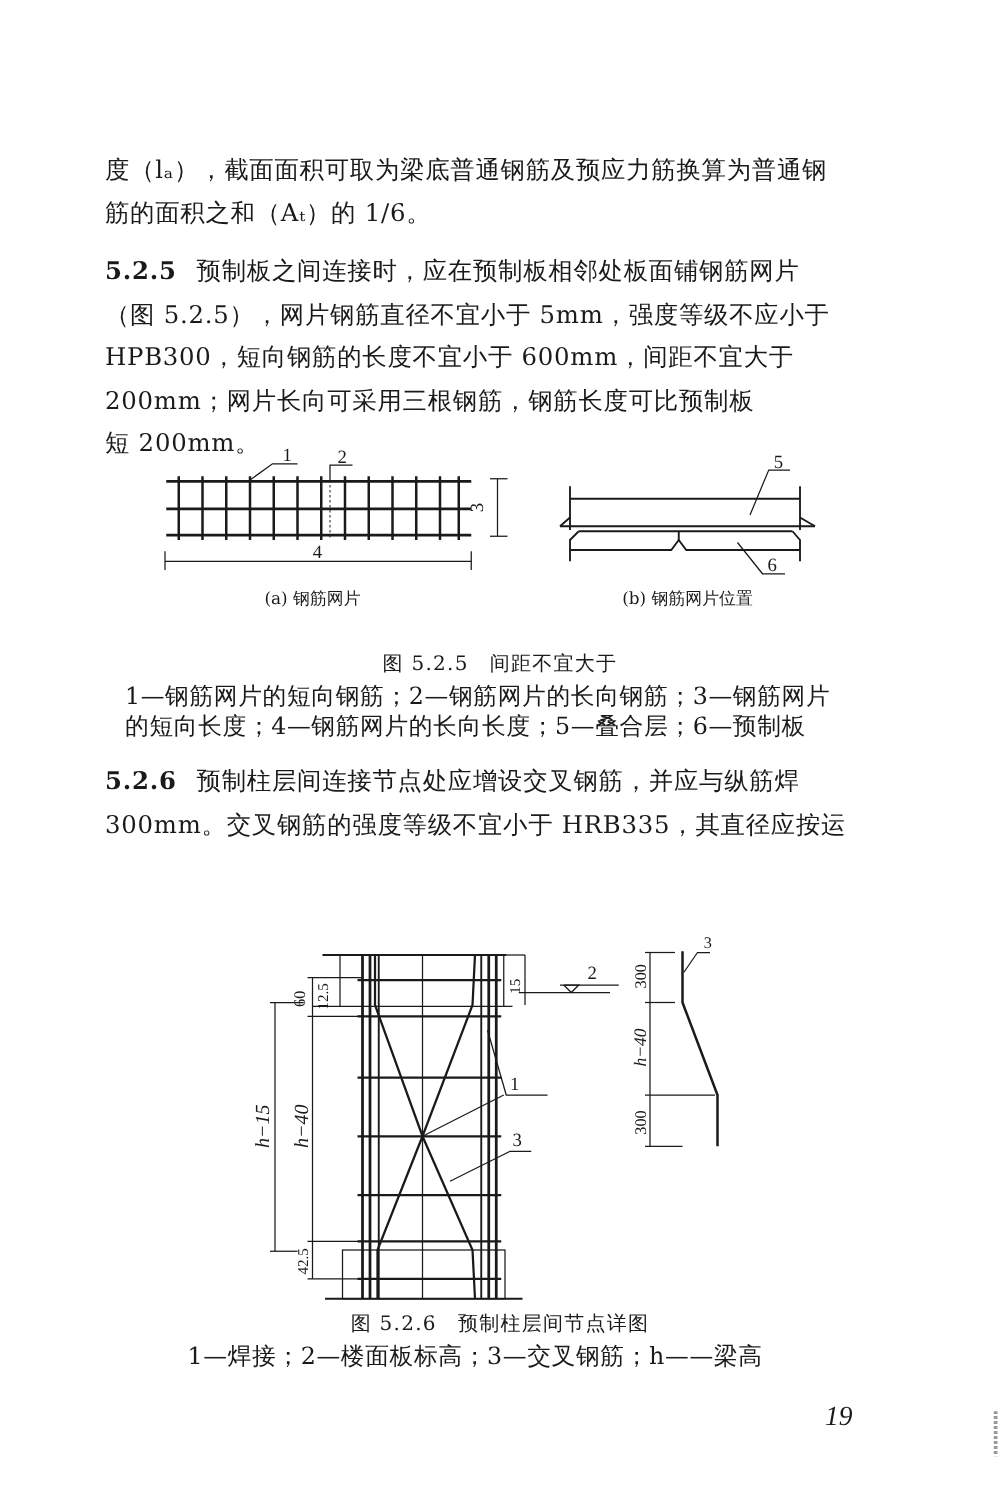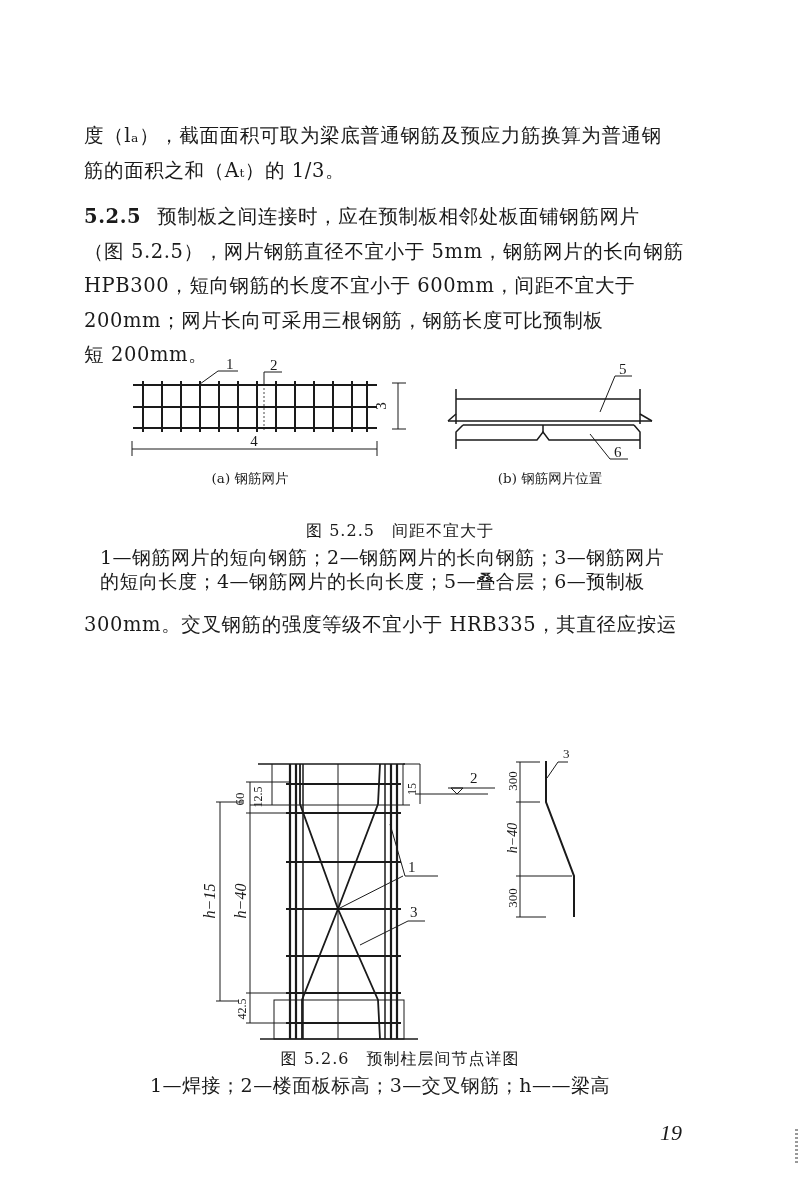--- a/index.html
+++ b/index.html
@@ -22,26 +22,26 @@
     .pagenum { position: absolute; left: 660px; top: 1116px; font-size: 22px; font-style: italic; font-family: "Liberation Serif", serif; }
     .edge-mark { position: absolute; left: 795px; top: 1125px; width: 3px; height: 36px; background: repeating-linear-gradient(#999 0 2px, #fff 2px 4px); }
   </style>
 </head>
 <body>
 
 <div class="page">
 
   <div class="para" style="top:115px;">
     <span class="line">度（lₐ），截面面积可取为梁底普通钢筋及预应力筋换算为普通钢</span>
-    <span class="line">筋的面积之和（Aₜ）的 1/3。</span>
+    <span class="line">筋的面积之和（Aₜ）的 1/6。</span>
   </div>
 
   <div class="para" style="top:184px;margin-top:12px;">
     <span class="line"><span class="secnum">5.2.5</span><span>预制板之间连接时，应在预制板相邻处板面铺钢筋网片</span></span>
-    <span class="line">（图 5.2.5），网片钢筋直径不宜小于 5mm，钢筋网片的长向钢筋</span>
+    <span class="line">（图 5.2.5），网片钢筋直径不宜小于 5mm，强度等级不应小于</span>
     <span class="line">HPB300，短向钢筋的长度不宜小于 600mm，间距不宜大于</span>
     <span class="line">200mm；网片长向可采用三根钢筋，钢筋长度可比预制板</span>
     <span class="line">短 200mm。</span>
   </div>
 
   <svg style="left:0;top:0;" width="800" height="1202">
     <g stroke="#1a1a1a" fill="none">
 
       <line x1="133" y1="381" x2="377" y2="381" stroke-width="2.2"></line>
       <line x1="133" y1="403" x2="377" y2="403" stroke-width="2.2"></line>
@@ -103,20 +103,21 @@
   <div class="sub-caption" style="left:150px;top:466px;width:200px;">(a) 钢筋网片</div>
   <div class="sub-caption" style="left:440px;top:466px;width:220px;">(b) 钢筋网片位置</div>
 
   <div class="caption-title" style="left:140px;top:517px;width:520px;">图 5.2.5　间距不宜大于</div>
   <div class="caption-legend" style="left:100px;top:541px;width:600px;">
     <div>1—钢筋网片的短向钢筋；2—钢筋网片的长向钢筋；3—钢筋网片</div>
     <div>的短向长度；4—钢筋网片的长向长度；5—叠合层；6—预制板</div>
   </div>
 
   <div class="para" style="top:604px;">
+    <span class="line"><span class="secnum">5.2.6</span><span>预制柱层间连接节点处应增设交叉钢筋，并应与纵筋焊</span></span>
     <span class="line">300mm。交叉钢筋的强度等级不宜小于 HRB335，其直径应按运</span>
   </div>
 
   <svg style="left:0;top:0;" width="800" height="1202">
     <g stroke="#1a1a1a" fill="none">
 
       <line x1="258" y1="760" x2="405" y2="760" stroke-width="1.5"></line>
       <line x1="260" y1="1035" x2="418" y2="1035" stroke-width="1.5"></line>
 
       <line x1="272" y1="760" x2="272" y2="801" stroke-width="1"></line>

